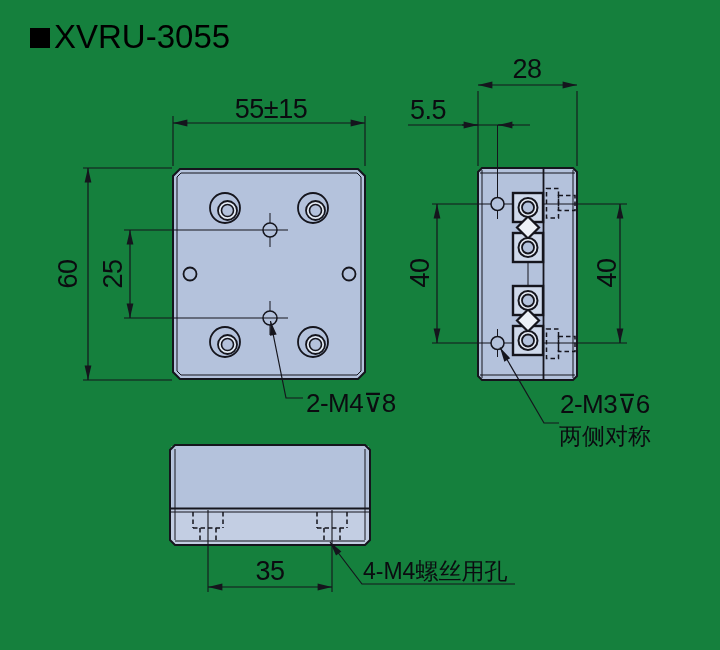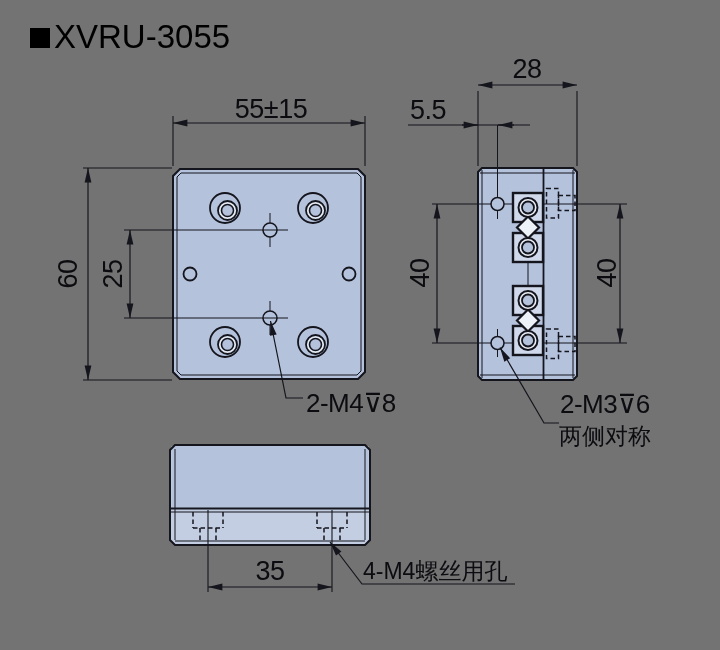--- a/index.html
+++ b/index.html
@@ -1,18 +1,18 @@
 <!DOCTYPE html>
 <html><head>
 <meta charset="utf-8">
 <style>
   html,body { margin:0; padding:0; }
   #canvas {
     position:relative; width:720px; height:650px;
-    background:#737373; overflow:hidden;
+    background:#15803d; overflow:hidden;
     font-family:"Liberation Sans","DejaVu Sans",sans-serif;
   }
   svg { position:absolute; left:0; top:0; }
   .ln   { stroke:#15151d; fill:none; }
   .thin { stroke-width:1; }
   .ext  { stroke-width:1.1; }
   .dim  { stroke-width:1.2; }
   .edge { stroke-width:2; }
   .dash { stroke:#15151d; fill:none; stroke-width:1.5; stroke-dasharray:4.5 3; }
   .plate   { fill:#b4c2dc; stroke:#15151d; stroke-width:2; }

